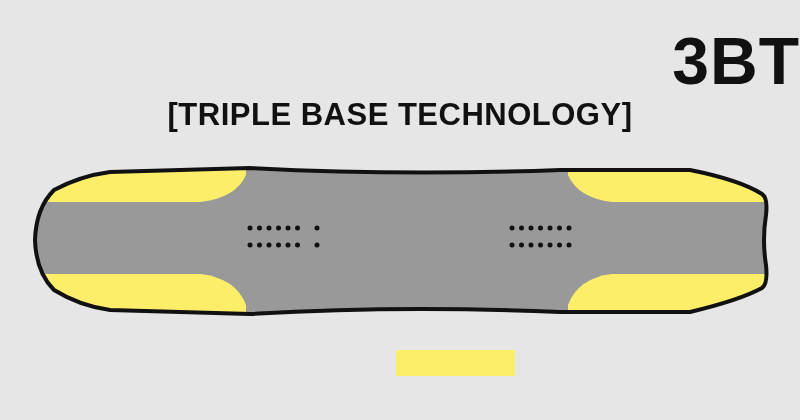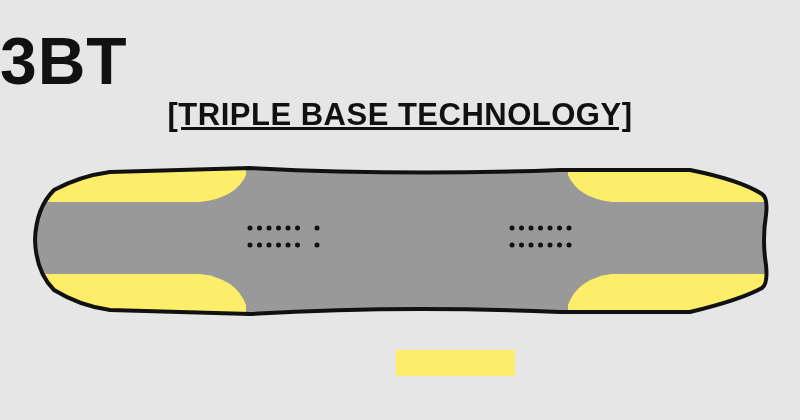--- a/index.html
+++ b/index.html
@@ -1,18 +1,18 @@
 <!DOCTYPE html>
 <html><head>
 <meta charset="utf-8">
 <style>
   html,body{margin:0;padding:0;}
   body{width:800px;height:420px;background:#e6e6e6;position:relative;overflow:hidden;font-family:"Liberation Sans","DejaVu Sans",sans-serif;}
-  .title{position:absolute;left:0;width:800px;top:28px;text-align:left;font-weight:bold;font-size:66px;line-height:66px;color:#111;letter-spacing:1px;}
-  .subtitle{position:absolute;left:0;width:800px;top:98px;text-align:center;font-weight:bold;font-size:31px;line-height:34px;color:#111;letter-spacing:0.5px;text-decoration:underline;}
+  .title{position:absolute;left:0;width:800px;top:28px;text-align:right;font-weight:bold;font-size:66px;line-height:66px;color:#111;letter-spacing:1px;}
+  .subtitle{position:absolute;left:0;width:800px;top:98px;text-align:center;font-weight:bold;font-size:31px;line-height:34px;color:#111;letter-spacing:0.5px;}
   svg.board{position:absolute;left:0;top:0;}
   .legend{position:absolute;top:344px;left:0;width:800px;height:40px;}
   .legend-label{position:absolute;left:286px;top:4px;font-weight:bold;font-size:28px;line-height:32px;color:#111;}
   .legend-swatch{position:absolute;left:396px;top:6px;width:119px;height:26px;}
 </style>
 </head>
 <body>
 
 <div class="title">3BT</div>
 <div class="subtitle">[TRIPLE BASE TECHNOLOGY]</div>

